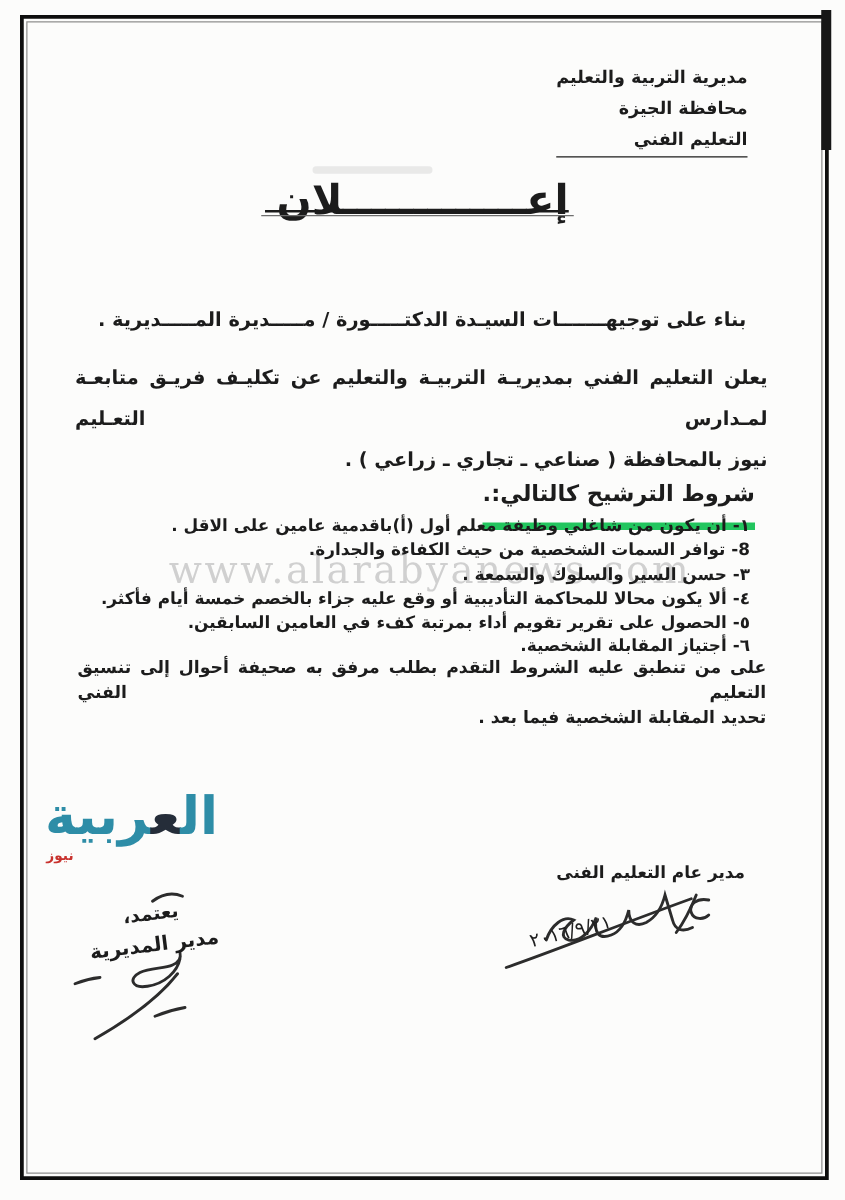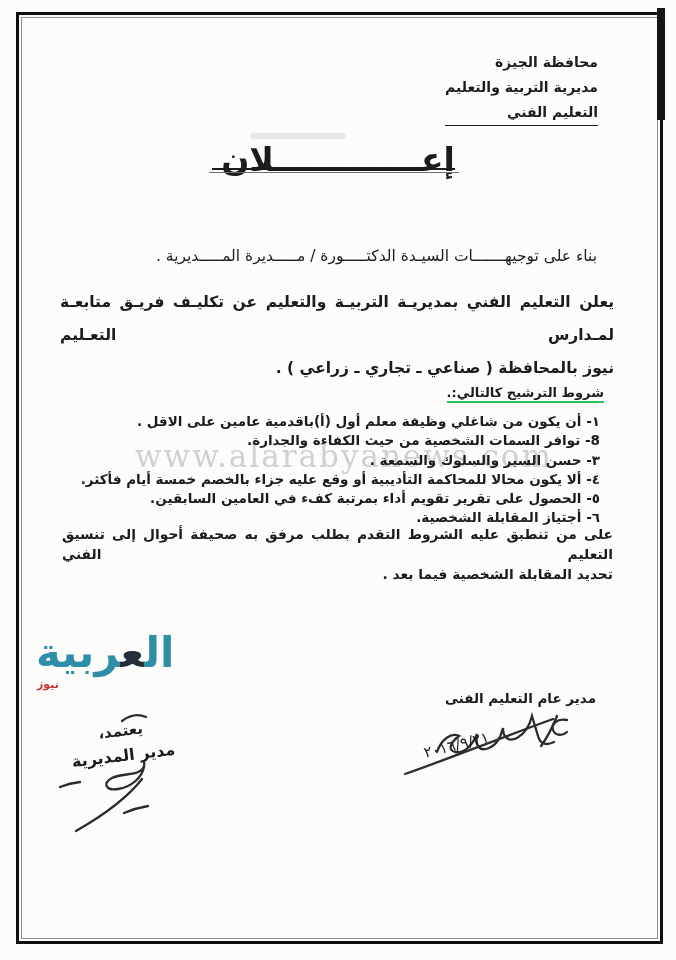--- a/index.html
+++ b/index.html
@@ -12,26 +12,26 @@
   .artifact-band{position:absolute;right:11px;top:8px;width:8px;height:112px;background:#161616;}
   .smudge{position:absolute;left:250px;top:133px;width:96px;height:6px;background:#dcdcdc;border-radius:3px;opacity:.6;}
 
   .header{position:absolute;right:78px;top:50px;text-align:right;font-size:14px;font-weight:bold;line-height:25px;}
   .header .u{border-bottom:1.6px solid #1c1c1c;padding-left:10px;}
 
   .title{position:absolute;left:0;right:0;top:140px;text-align:center;font-size:33px;font-weight:bold;letter-spacing:1px;}
   .title-line-a{position:absolute;left:212px;width:243px;top:168px;border-top:2px solid #1b1b1b;}
   .title-line-b{position:absolute;left:209px;width:250px;top:172px;border-top:1px solid #6e6e6e;}
 
-  .p1{position:absolute;right:79px;left:70px;top:247px;font-size:15.5px;font-weight:normal;}
+  .p1{position:absolute;right:79px;left:70px;top:247px;font-size:15.5px;font-weight:bold;}
   .p2{position:absolute;right:62px;left:60px;top:286px;font-size:15.5px;font-weight:bold;line-height:33px;}
   .p2 .l1{text-align:justify;text-align-last:justify;}
   .p2 .l2{text-align:right;}
 
-  .cond-heading{position:absolute;right:72px;top:385px;font-size:13px;font-weight:bold;border-bottom:2px solid #22c55e;padding-bottom:1px;}
+  .cond-heading{position:absolute;right:72px;top:385px;font-size:18px;font-weight:bold;border-bottom:6px solid #22c55e;padding-bottom:12px;}
   .cond-list{position:absolute;right:76px;left:70px;top:412px;font-size:13.5px;font-weight:bold;line-height:19.3px;text-align:right;}
 
   .p3{position:absolute;right:63px;left:62px;top:524px;font-size:13.8px;font-weight:bold;line-height:20px;}
   .p3 .j{text-align:justify;text-align-last:justify;}
   .p3 .r{text-align:right;}
 
   .watermark{
     position:absolute;left:80px;top:438px;width:528px;z-index:0;
     font-family:"DejaVu Serif",serif;font-size:31px;color:#c6c6c6;letter-spacing:2px;
     direction:ltr;text-align:center;white-space:nowrap;opacity:.8;
@@ -64,22 +64,22 @@
 
   <div class="frame">
     <div class="frame-inner"></div>
   </div>
   <div class="artifact-band"></div>
 
   <div class="watermark">www.alarabyanews.com</div>
 
   <div class="layer">
     <div class="header">
+      <div>مديرية التربية والتعليم</div>
       <div>محافظة الجيزة</div>
-      <div>مديرية التربية والتعليم</div>
       <div class="u">التعليم الفني</div>
     </div>
 
     <div class="smudge"></div>
 
     <div class="title">إعـــــــــــــلان</div>
     <div class="title-line-a"></div>
     <div class="title-line-b"></div>
 
     <div class="p1">بناء على توجيهـــــــات السيـدة الدكتـــــورة / مـــــديرة المـــــديرية .</div>

